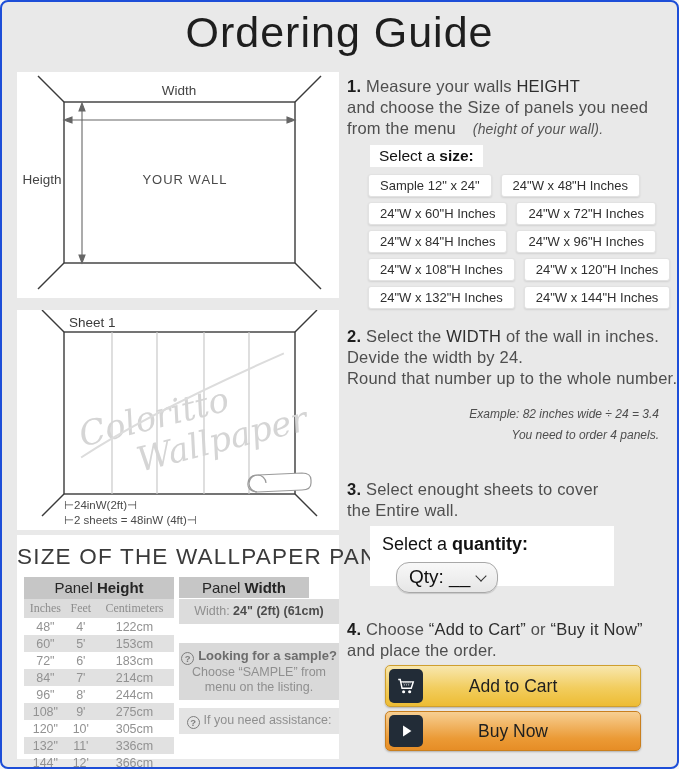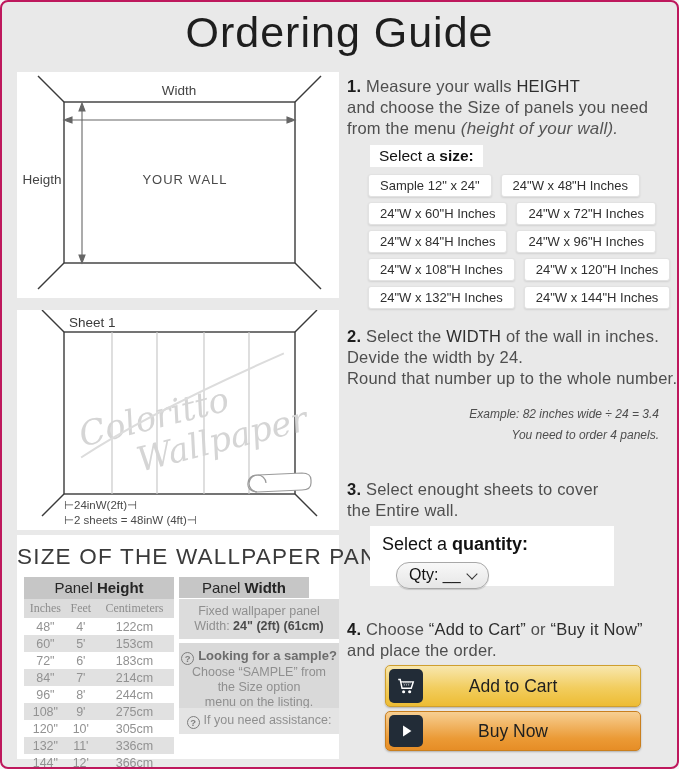--- a/index.html
+++ b/index.html
@@ -1,50 +1,50 @@
 <!DOCTYPE html>
 <html><head>
 <meta charset="utf-8">
 <style>
   html,body{margin:0;padding:0;background:#f4f4f4;font-family:"Liberation Sans",sans-serif;}
-  #canvas{position:relative;width:679px;height:769px;background:#e9e9e9;border:2px solid #be185d;
+  #canvas{position:relative;width:679px;height:769px;background:#e9e9e9;border:2px solid #1d4ed8;
     border-radius:8px;box-sizing:border-box;overflow:hidden;}
   .title{position:absolute;top:6px;left:0;right:0;text-align:center;font-size:43px;font-weight:300;
     color:#1e1e1e;letter-spacing:1px;}
   .card{position:absolute;background:#ffffff;}
   #card-wall{left:15px;top:70px;width:322px;height:226px;}
   #card-sheet{left:15px;top:308px;width:322px;height:220px;}
   #card-size{left:15px;top:533px;width:322px;height:224px;}
   svg{display:block;}
   
   .step{position:absolute;width:336px;color:#4e4e4e;font-size:16.5px;font-weight:300;
     letter-spacing:0.2px;line-height:21px;}
   .step .ln{white-space:nowrap;}
   .stepnum{font-weight:bold;color:#1c1c1c;}
   .hl{color:#2e2e2e;}
-  .it{font-style:italic;font-size:17px;color:#555;}
+  .it{font-style:italic;font-size:14px;color:#555;margin-left:12px;}
   #step1{left:345px;top:74px;}
   #step2{left:345px;top:324px;}
   #example{position:absolute;left:345px;top:402px;width:312px;text-align:right;
     font-style:italic;color:#4e4e4e;font-size:12px;font-weight:300;line-height:21px;}
   #step3{left:345px;top:477px;}
   #step4{left:345px;top:617px;}
   .select-label{position:absolute;left:368px;top:143px;background:#ffffff;padding:2px 9px;
     font-size:15.5px;color:#111;}
   .bold{font-weight:bold;}
   #size-grid{position:absolute;left:366px;top:172px;width:306px;}
   .chip-row{display:flex;gap:9px;margin-bottom:5px;}
   .chip{background:#ffffff;border:1px solid #e2e2e2;border-radius:3px;padding:3px 11px;
     font-size:13px;color:#2f2f2f;box-shadow:0 1px 2px rgba(0,0,0,0.10);white-space:nowrap;}
   #qty-box{position:absolute;left:368px;top:524px;width:244px;height:60px;background:#ffffff;
     padding:8px 0 0 12px;box-sizing:border-box;}
   #qty-box .select-line{font-size:18px;color:#111;}
   .qty-pill{display:inline-flex;align-items:center;margin:7px 0 0 14px;padding:3px 12px 4px 12px;
     border:1px solid #a8a8a8;border-radius:13px;background:linear-gradient(#f8f8f8,#e6e6e6);
-    font-size:16px;color:#111;box-shadow:0 1px 1px rgba(0,0,0,0.15);}
+    font-size:19px;color:#111;box-shadow:0 1px 1px rgba(0,0,0,0.15);}
   .chev{width:7px;height:7px;border-right:1.6px solid #333;border-bottom:1.6px solid #333;
     transform:rotate(45deg);display:inline-block;margin-left:7px;margin-bottom:3px;}
   .bigbtn{position:absolute;left:383px;width:254px;border-radius:5px;display:flex;align-items:center;
     justify-content:center;font-size:17.5px;color:#1f1f1f;box-shadow:0 1px 2px rgba(0,0,0,0.25);}
   #btn-cart{top:663px;height:40px;background:linear-gradient(#f8e7ae,#f2cd5e 55%,#edbc33);
     border:1px solid #cf9f2f;}
   #btn-buy{top:709px;height:38px;background:linear-gradient(#f7cf92,#eb9a35 70%,#e68d26);
     border:1px solid #c97f1f;}
   .icon-tile{position:absolute;left:3px;top:3px;bottom:3px;width:34px;background:#222c37;
     border-radius:5px;display:flex;align-items:center;justify-content:center;}
@@ -188,28 +188,26 @@
       </tr>
       <tr>
         <td>144"</td>
         <td>12'</td>
         <td>366cm</td>
       </tr>
     </tbody>
       </table>
 
     <div class="rightcol-box" id="width-box">
-      <div>Fixed wallpaper panel</div>
       <div><span>Width: </span><span class="bold" style="color:#4c4c4c">24" (2ft) (61cm)</span></div>
     </div>
 
     <div class="rightcol-box" id="sample-box">
       <div><span class="qmark">?</span><span class="box-title">Looking for a sample?</span></div>
       <div>Choose “SAMPLE” from</div>
-      <div>the Size option</div>
       <div>menu on the listing.</div>
     </div>
 
     <div class="rightcol-box" id="assist-box">
       <div><span class="qmark">?</span><span>If you need assistance:</span></div>
     </div>
   </div>
 
   <div class="step" id="step1">
     <div class="ln"><span class="stepnum">1.</span><span> Measure your walls </span><span class="hl">HEIGHT</span></div>

